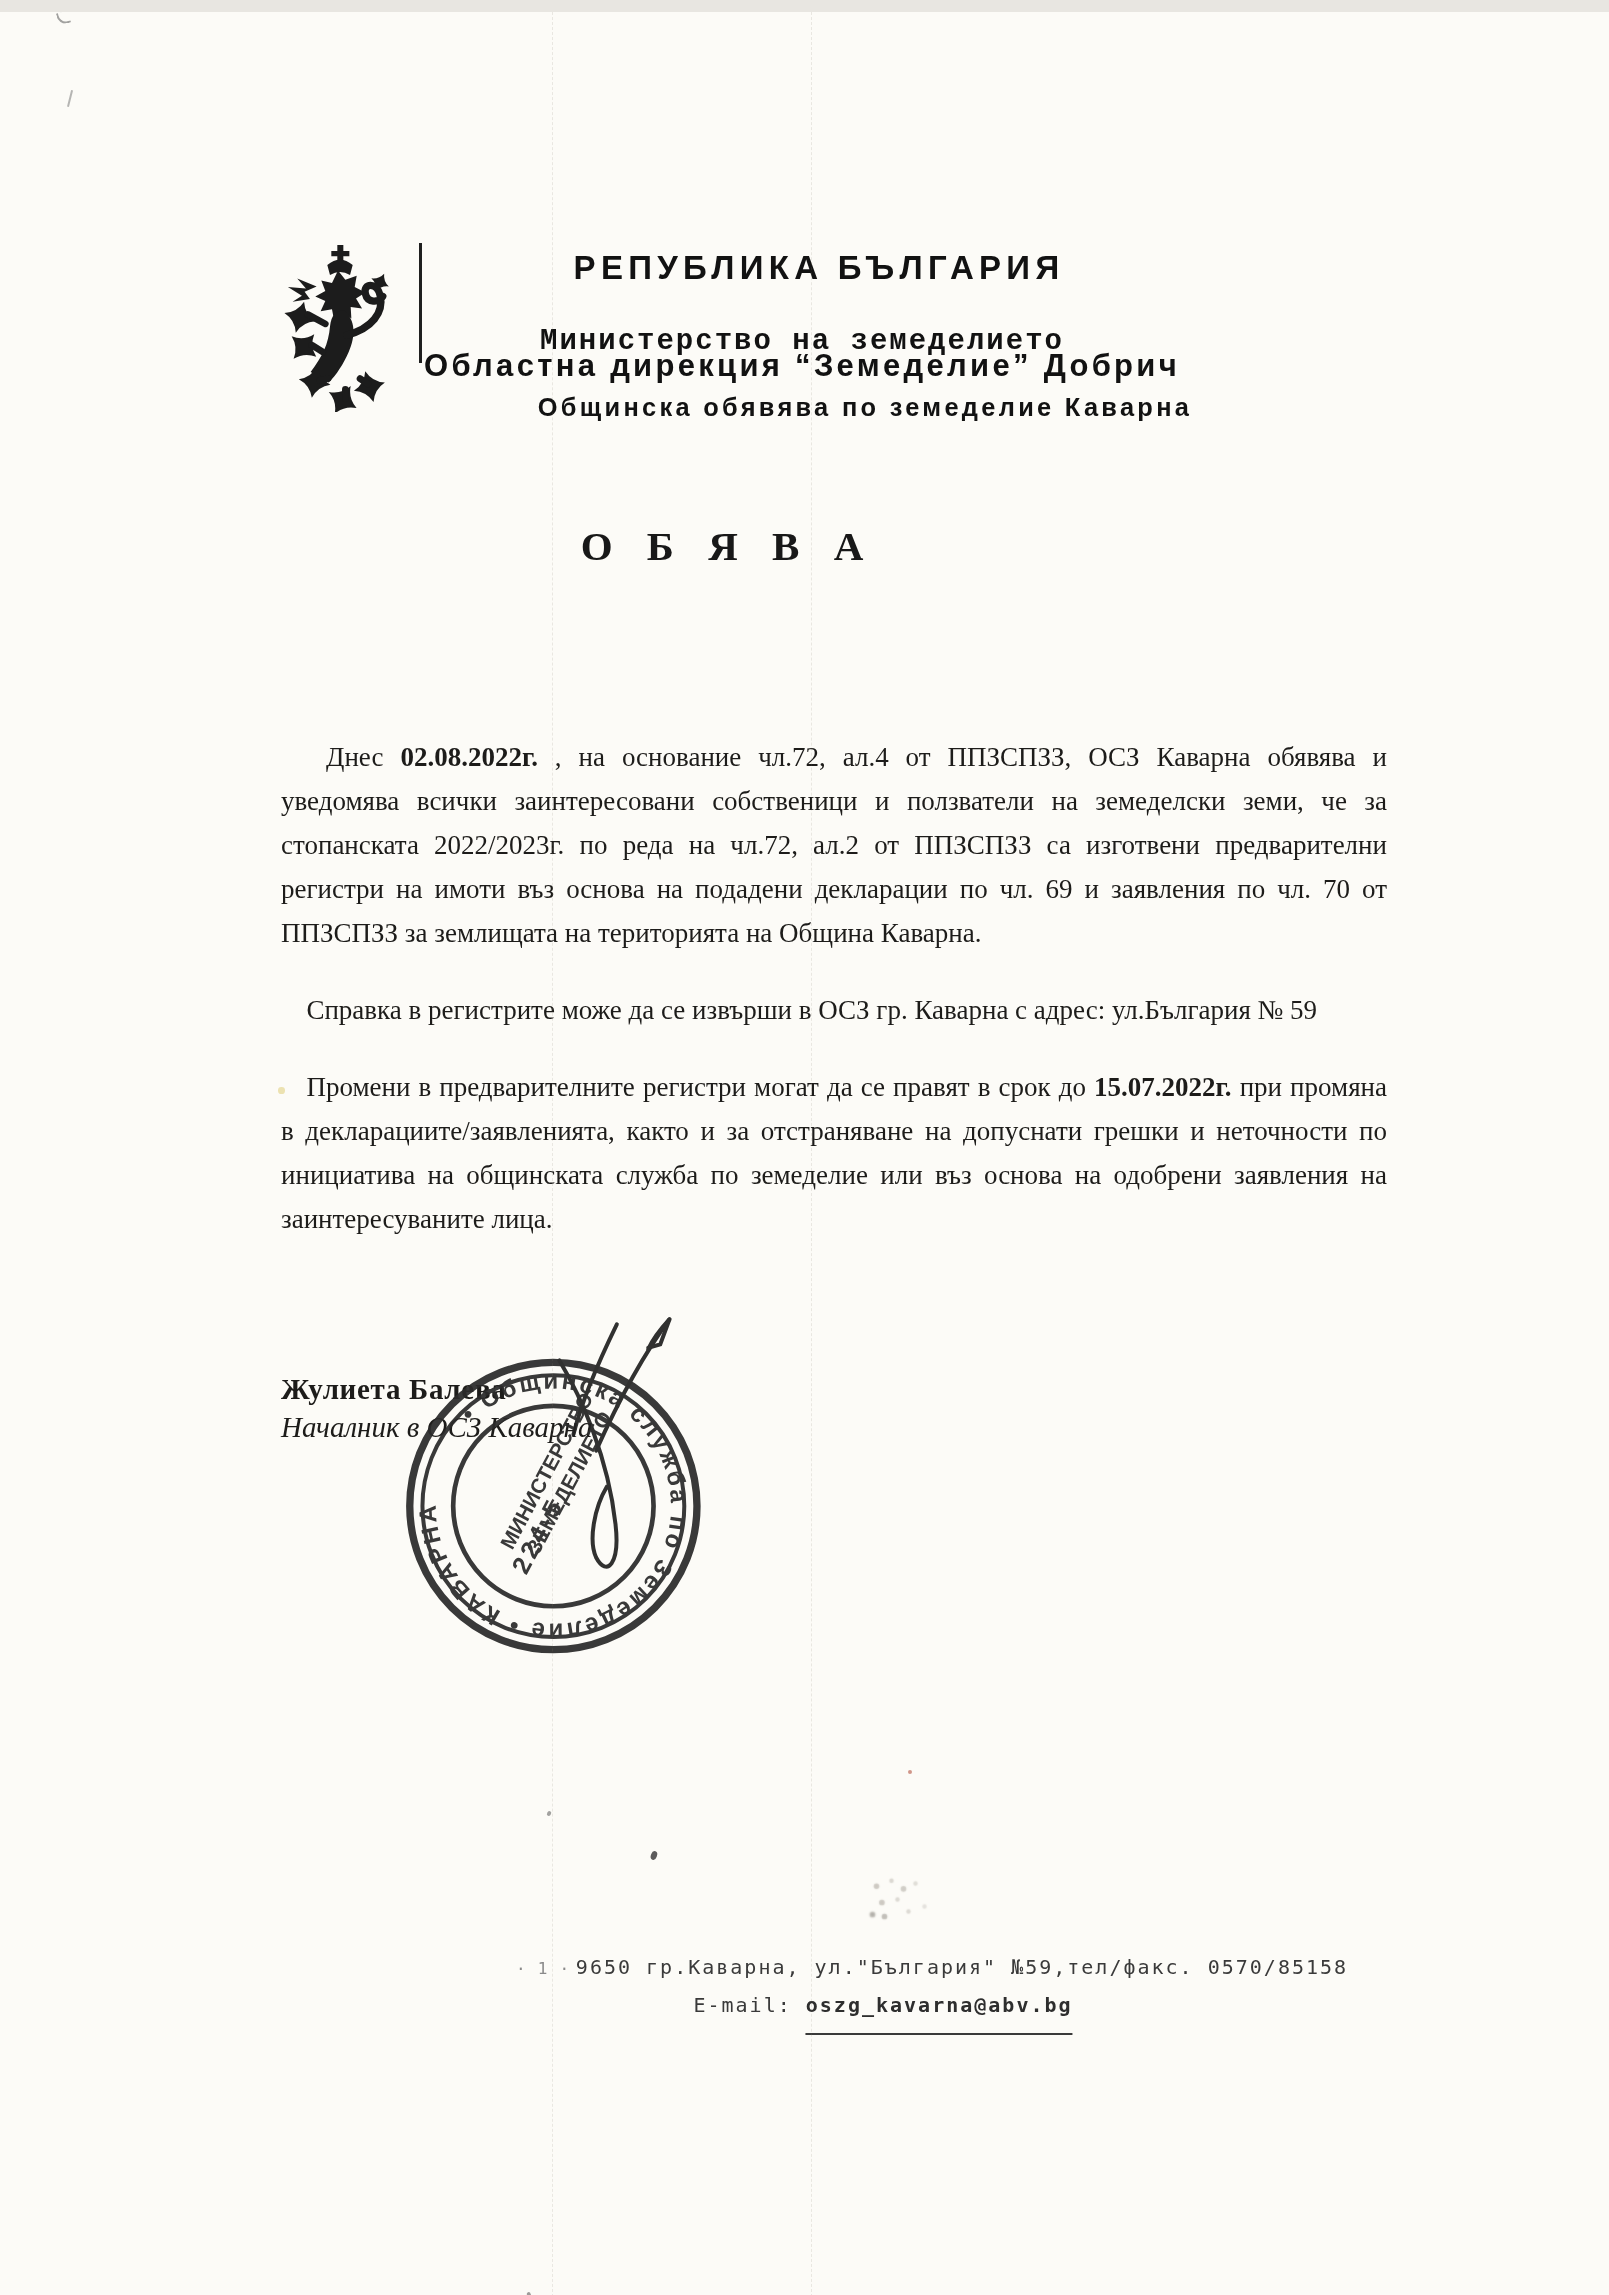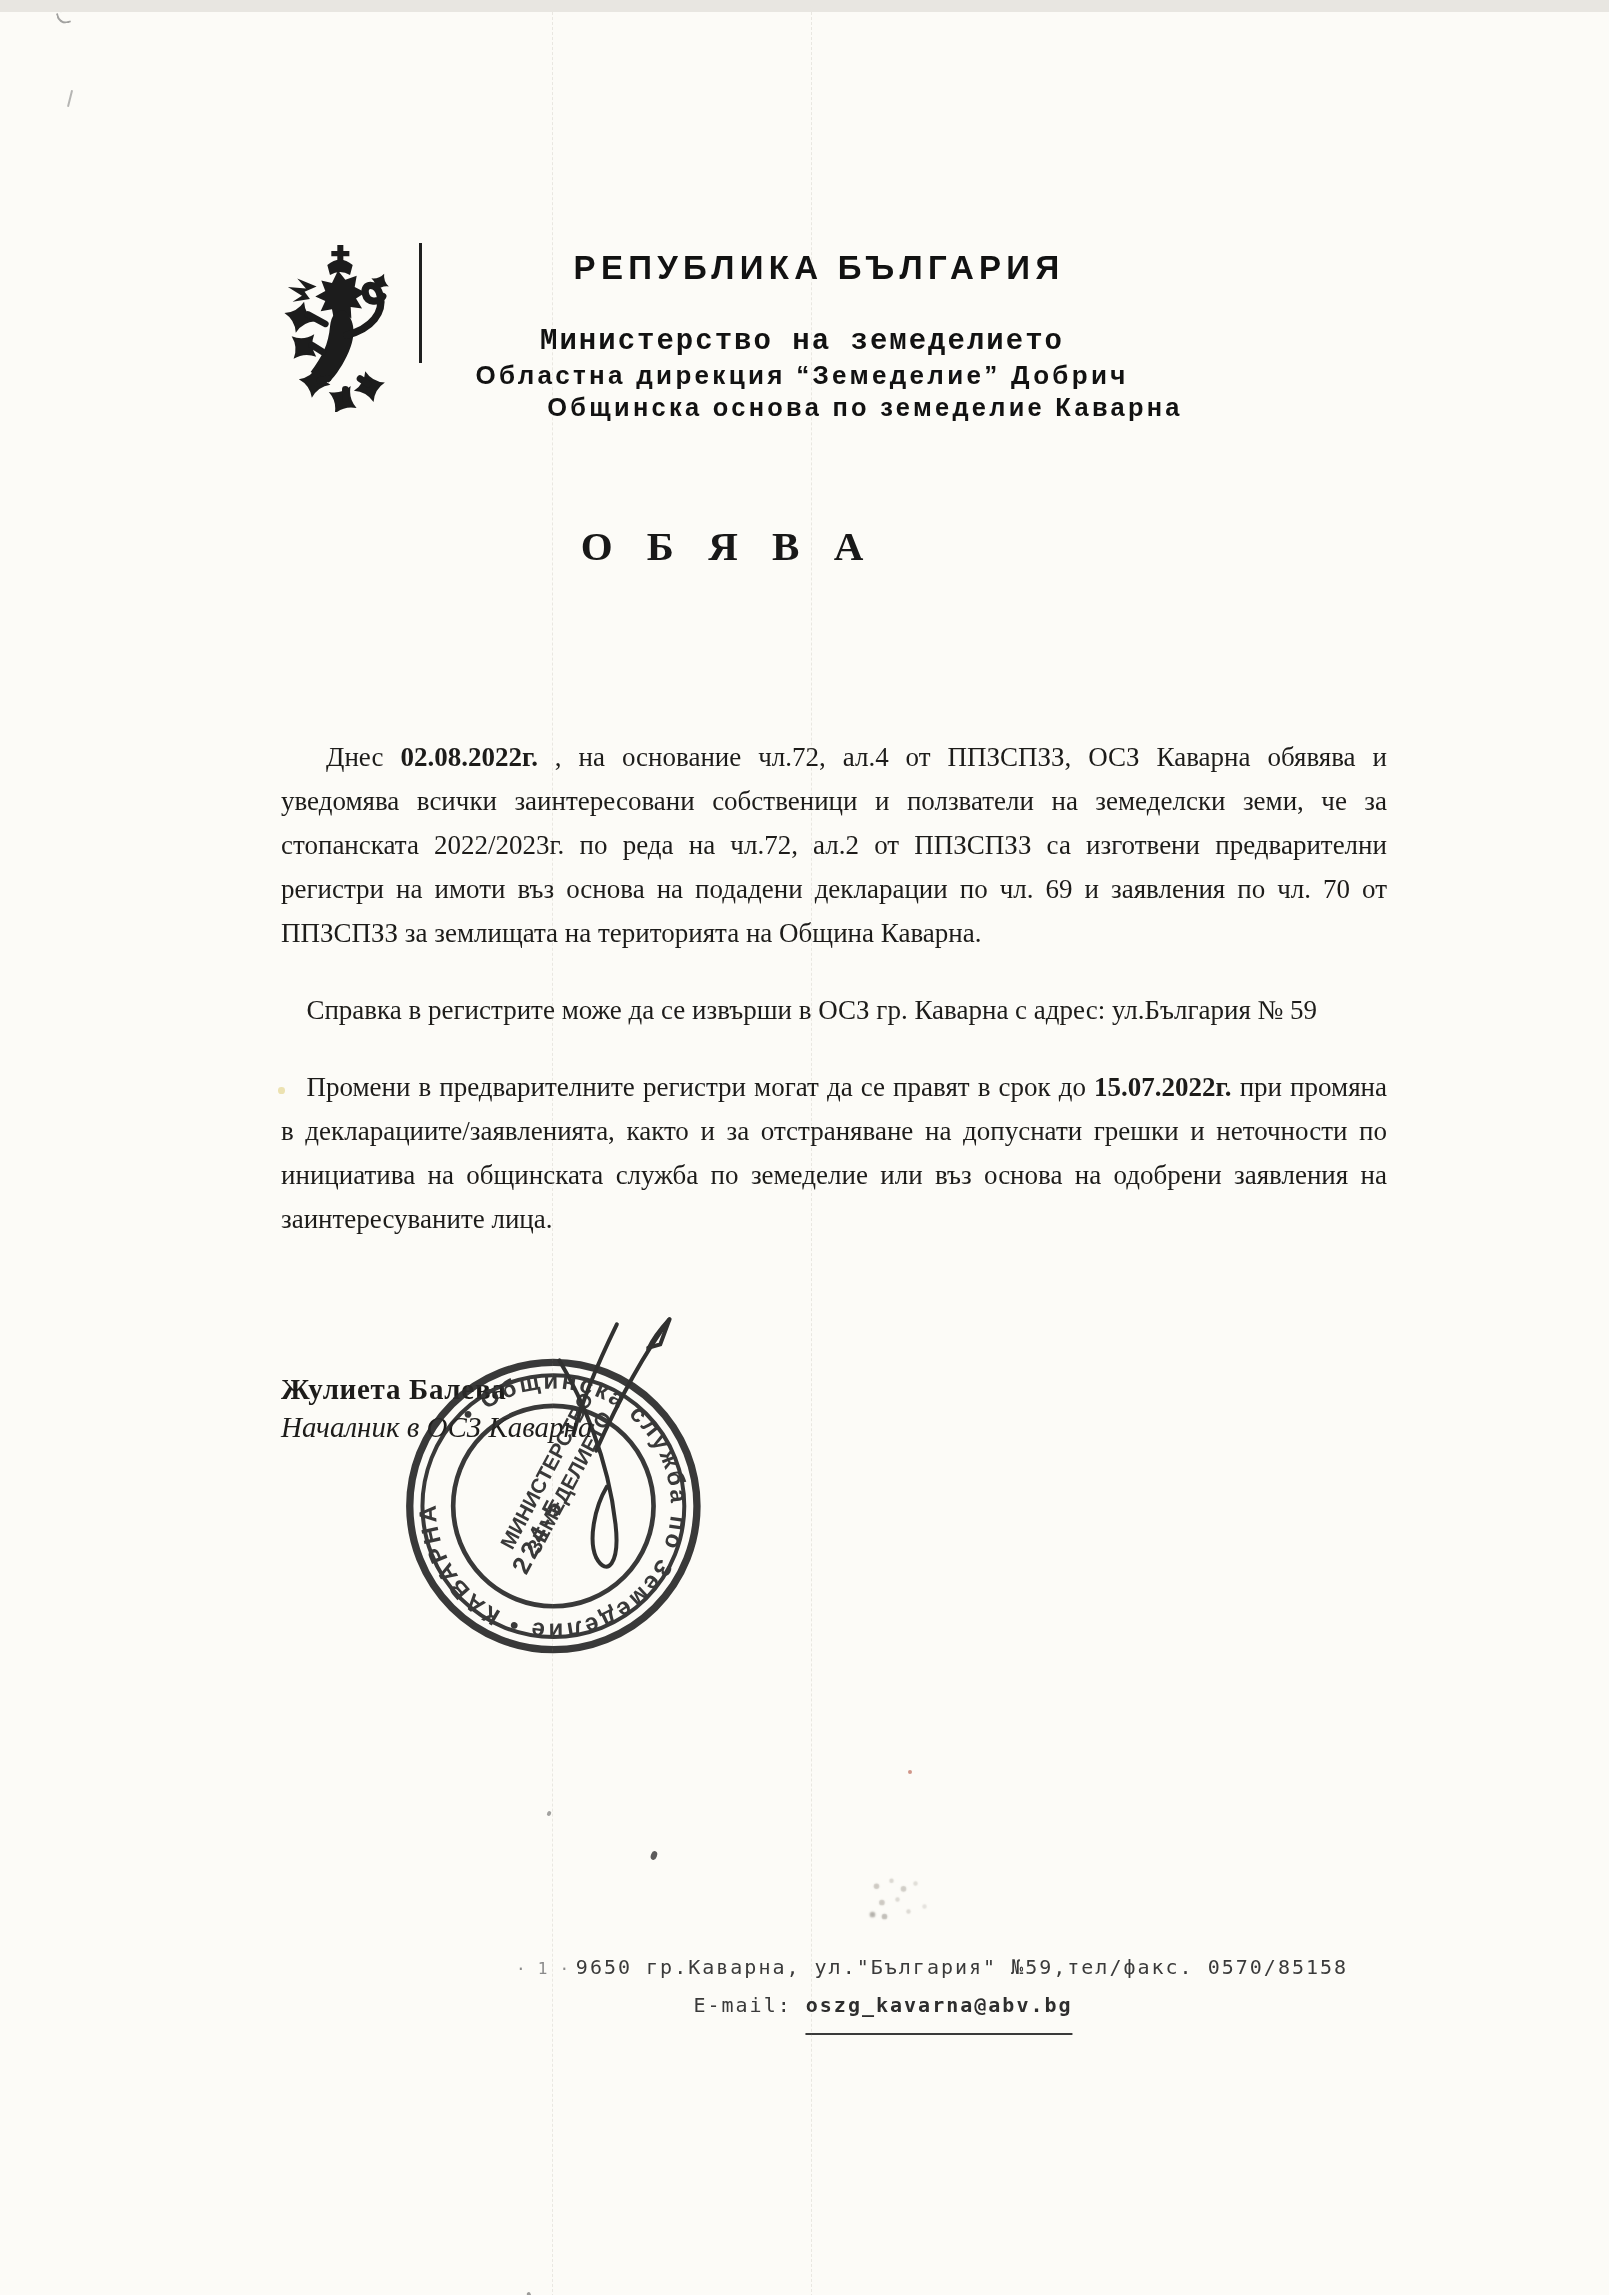--- a/index.html
+++ b/index.html
@@ -11,21 +11,21 @@
   
   .fold{position:absolute;top:0;bottom:0;width:0;border-left:1.3px dashed rgba(135,128,112,.16);z-index:9;}
   .fold-1{left:552px;} .fold-2{left:811px;}
   
   .lion-svg{position:absolute;left:281px;top:233px;width:114px;height:167px;z-index:2;}
   .hdr-sep{position:absolute;left:419px;top:231px;width:2.7px;height:120px;background:#1f1f1f;}
   .hdr-line{position:absolute;transform:translateX(-50%);white-space:nowrap;
     font-family:"Liberation Sans",sans-serif;font-weight:bold;color:#121212;}
   .hdr-republic{left:819px;top:237px;font-size:33px;letter-spacing:5.3px;}
   .hdr-ministry{left:802px;top:313px;font-size:29px;letter-spacing:2px;font-family:Liberation Mono, monospace;}
-  .hdr-directorate{left:802px;top:348px;font-size:26px;letter-spacing:3.3px;}
+  .hdr-directorate{left:802px;top:336px;font-size:31px;letter-spacing:3.3px;}
   .hdr-office{left:865px;top:381px;font-size:25.4px;letter-spacing:3.3px;}
   
   .doc-title{position:absolute;left:728px;top:510px;transform:translateX(-50%);
     font-weight:bold;font-size:41px;letter-spacing:12px;white-space:nowrap;color:#181818;}
   
   .body-text{position:absolute;left:281px;top:723px;width:1106px;
     font-size:27px;line-height:44px;text-align:justify;color:#1d1c1a;}
   .body-text p{margin:0 0 33px 0;}
   .para-1{text-indent:45px;}
   .para-2,.para-3,.para-4{text-indent:25.4px;}
@@ -103,21 +103,21 @@
       <path d="M70 200 58 203" stroke-width="10"></path>
       <path d="M96 216v14" stroke-width="10"></path>
       <path d="M118 200l12 8" stroke-width="10"></path>
     </g>
   </svg>
   <div class="hdr-sep"></div>
 
   <div class="hdr-line hdr-republic">РЕПУБЛИКА БЪЛГАРИЯ</div>
   <div class="hdr-line hdr-ministry">Министерство на земеделието</div>
   <div class="hdr-line hdr-directorate">Областна дирекция “Земеделие” Добрич</div>
-  <div class="hdr-line hdr-office">Общинска основа по земеделие Каварна</div>
+  <div class="hdr-line hdr-office">Общинска обявява по земеделие Каварна</div>
 
   <div class="doc-title">О Б Я В А</div>
 
   <div class="body-text">
     <p class="para-1"><span>Днес </span><span class="b">02.08.2022г.</span><span> , на основание чл.72, ал.4 от ППЗСПЗЗ, ОСЗ Каварна обявява и уведомява всички заинтересовани собственици и ползватели на земеделски земи, че за стопанската 2022/2023г. по реда на чл.72, ал.2 от ППЗСПЗЗ са изготвени предварителни регистри на имоти въз основа на подадени декларации по чл. 69 и заявления по чл. 70 от ППЗСПЗЗ за землищата на територията на Община Каварна.</span></p>
     <p class="para-3">Справка в регистрите може да се извърши в ОСЗ  гр. Каварна с адрес: ул.България № 59</p>
     <p class="para-4"><span>Промени в предварителните регистри могат да се правят в срок до </span><span class="b">15.07.2022г.</span><span> при промяна в декларациите/заявленията, както и за отстраняване на допуснати грешки и неточности по инициатива на общинската служба по земеделие или въз основа на одобрени заявления на заинтересуваните лица.</span></p>
   </div>
 
   <div class="sig-name">Жулиета Балева</div>

